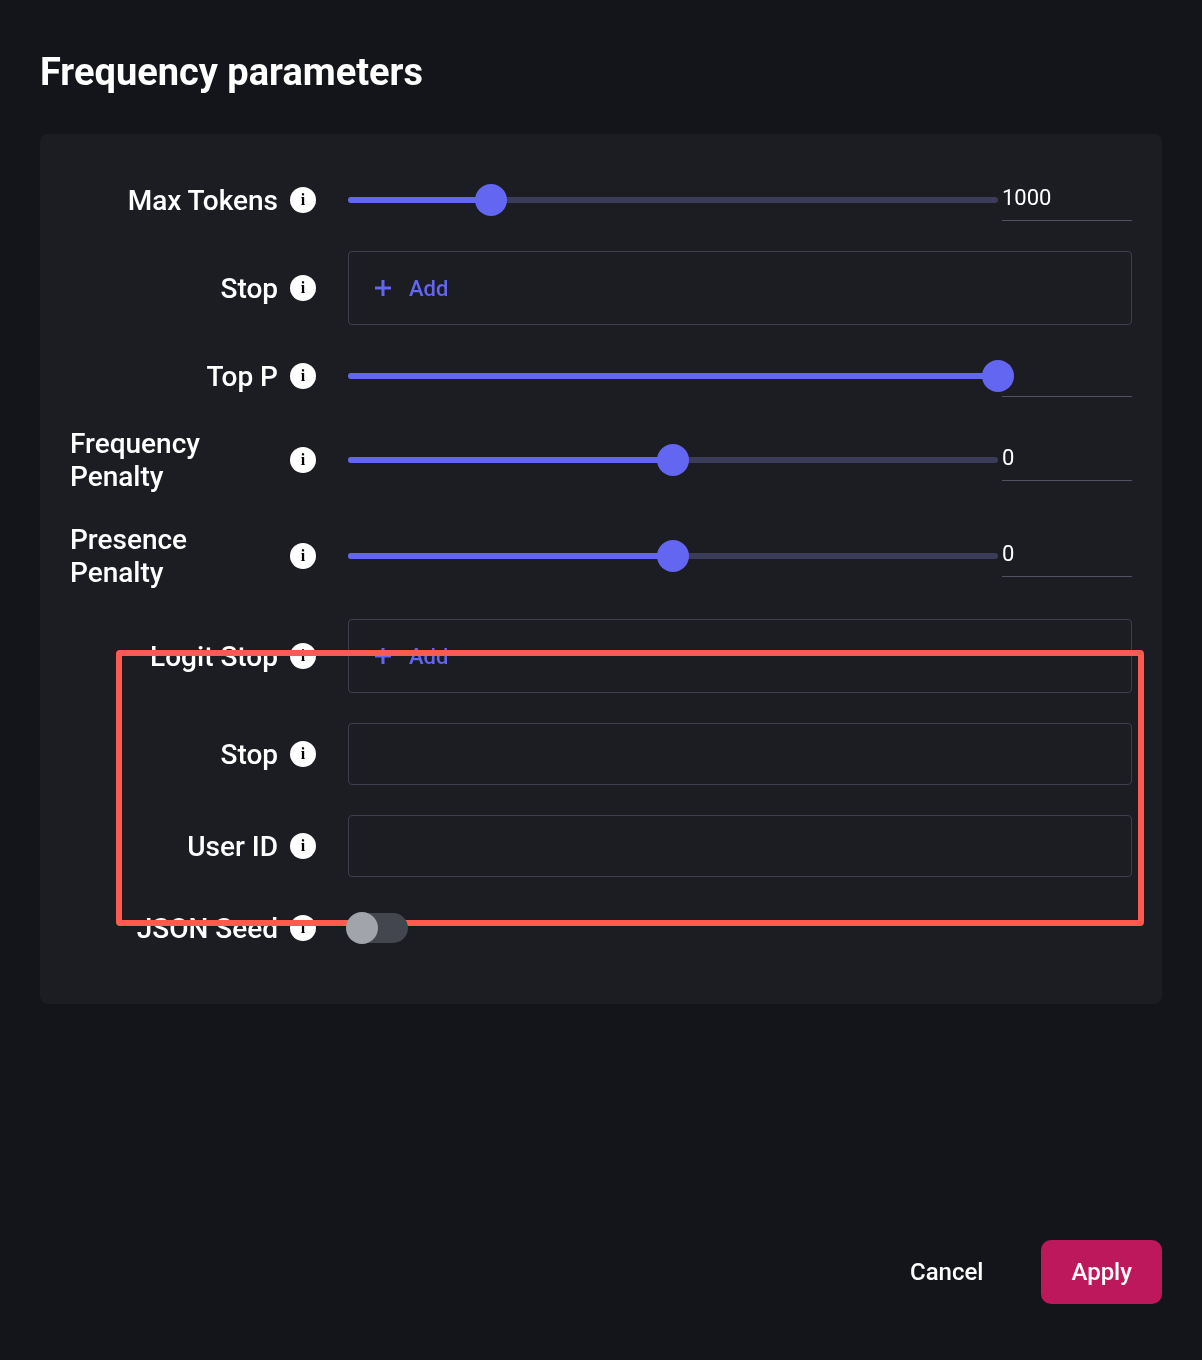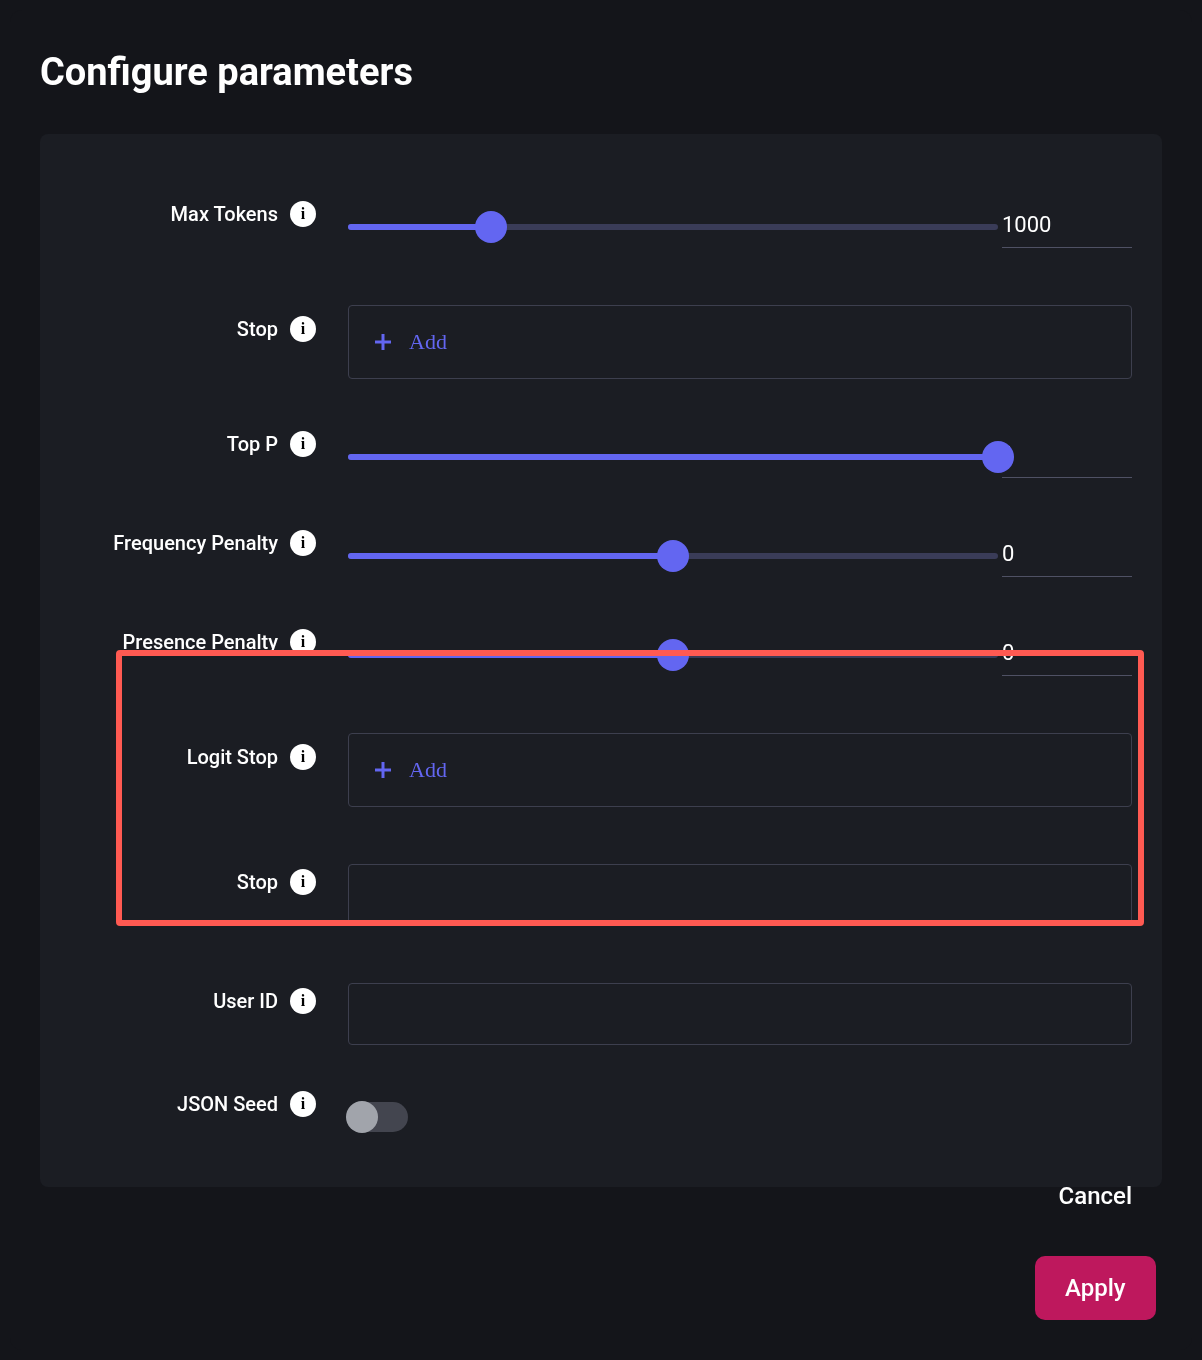--- a/index.html
+++ b/index.html
@@ -44,21 +44,21 @@
     }
     .label-col {
       width: 278px;
       display: flex;
       justify-content: flex-end;
       align-items: center;
       gap: 12px;
       padding-right: 32px;
     }
     .label-text {
-      font-size: 20px;
+      font-size: 28px;
       font-weight: 500;
       color: #ffffff;
     }
     .info-badge {
       width: 26px;
       height: 26px;
       background: #ffffff;
       border-radius: 50%;
       display: flex;
       align-items: center;
@@ -68,21 +68,20 @@
       font-size: 16px;
       font-family: Georgia, serif;
       cursor: pointer;
       flex: none;
     }
     .control-col {
       flex: 1;
       display: flex;
       align-items: center;
       gap: 4px;
-      margin-top: 27px;
     }
     .slider {
       flex: 1;
       height: 6px;
       background: #3a3c58;
       border-radius: 3px;
       position: relative;
       cursor: pointer;
     }
     .slider-fill {
@@ -117,21 +116,20 @@
     .add-box {
       flex: 1;
       border: 1px solid #3d3f4e;
       border-radius: 4px;
       height: 74px;
       display: flex;
       align-items: center;
       padding: 0 22px;
       gap: 14px;
       cursor: pointer;
-      font-family: Liberation Serif, serif;
     }
     .plus-icon {
       color: #6366f1;
       width: 24px;
       height: 24px;
       stroke: #6366f1;
       stroke-width: 3;
       flex: none;
     }
     .add-text {
@@ -172,26 +170,25 @@
     .highlight-region {
       position: absolute;
       border: 6px solid #ff5a52;
       pointer-events: none;
       left: 76px;
       right: 18px;
       border-radius: 4px;
     }
     .footer {
       position: absolute;
-      bottom: 30px;
+      bottom: 46px;
       right: 30px;
       display: flex;
       gap: 28px;
       align-items: center;
-      flex-direction: column;
     }
     .btn {
       font-size: 24px;
       font-weight: 500;
       padding: 18px 30px;
       border-radius: 10px;
       cursor: pointer;
       border: none;
       font-family: inherit;
     }
@@ -202,21 +199,21 @@
     .btn-apply {
       background: #be185d;
       color: #ffffff;
     }
   </style>
 </head>
 <body>
 
 <div class="panel">
   <div class="header">
-    <h1 class="title">Configure parameters</h1>
+    <h1 class="title">Frequency parameters</h1>
   </div>
 
   <div class="form-area" style="position:relative;">
 
     <div class="row">
       <div class="label-col">
         <span class="label-text">Max Tokens</span>
         <span class="info-badge">i</span>
       </div>
       <div class="control-col">

